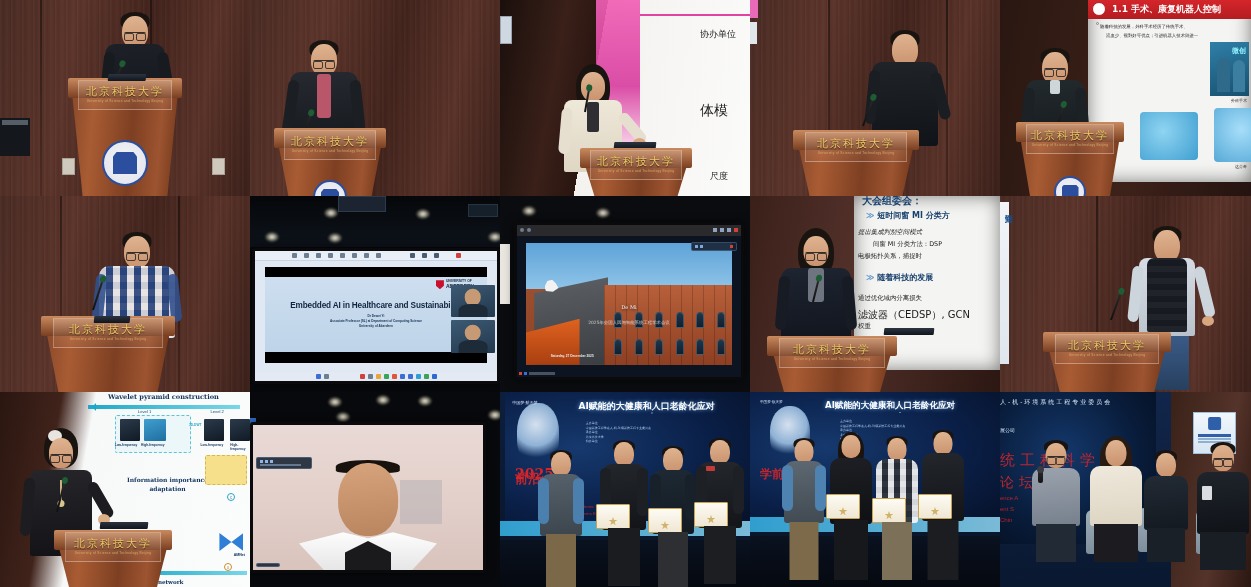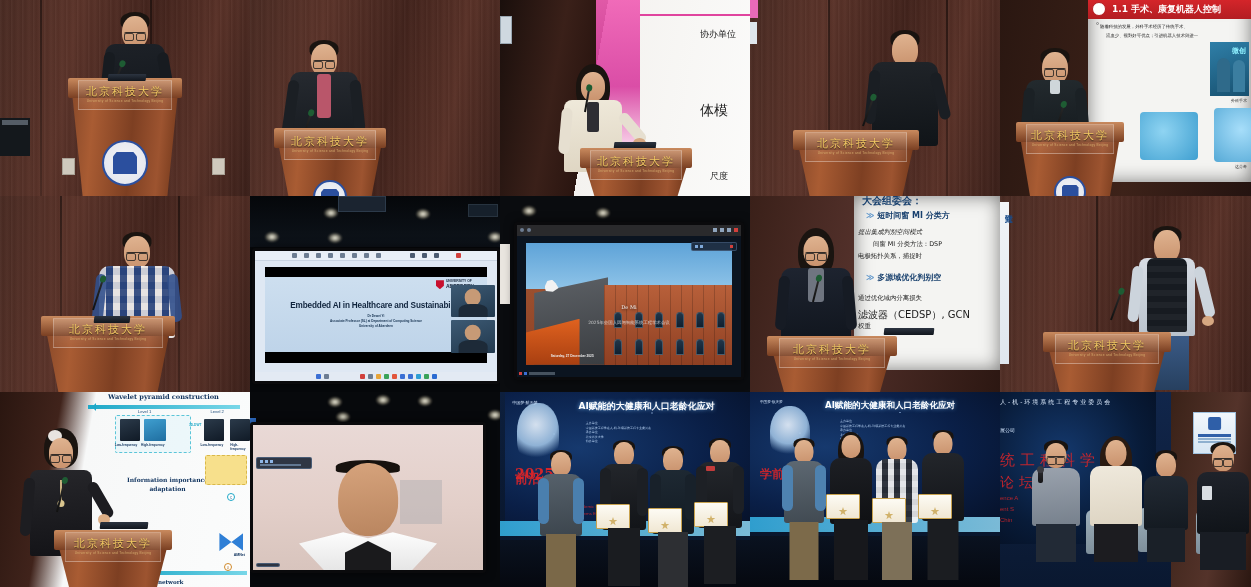--- a/index.html
+++ b/index.html
@@ -729,21 +729,21 @@
       <div style="position:absolute;left:8px;top:-2px;font-size:10px;font-weight:bold;color:#18406e;" class="cn-line">大会组委会：</div>
       <div style="position:absolute;left:12px;top:14px;font-size:8px;font-weight:bold;color:#18406e;" class="cn-line">
         <span style="color:#5b93c9;">≫</span>
         <span>短时间窗 MI 分类方</span>
       </div>
       <div style="position:absolute;left:4px;top:32px;font-size:6.4px;color:#1a1a1a;font-style:italic;" class="cn-line">提出集成判别空间模式</div>
       <div style="position:absolute;left:19px;top:44px;font-size:6.4px;color:#1a1a1a;" class="cn-line">间窗 MI 分类方法：DSP</div>
       <div style="position:absolute;left:4px;top:56px;font-size:6.4px;color:#1a1a1a;" class="cn-line">电极拓扑关系，捕捉时</div>
       <div style="position:absolute;left:12px;top:76px;font-size:8px;font-weight:bold;color:#18406e;" class="cn-line">
         <span style="color:#5b93c9;">≫</span>
-        <span>多源域优化判别空</span>
+        <span>随着科技的发展</span>
       </div>
       <div style="position:absolute;left:4px;top:98px;font-size:6.4px;color:#1a1a1a;" class="cn-line">通过优化域内分离损失</div>
       <div style="position:absolute;left:4px;top:112px;font-size:10px;color:#1a1a1a;" class="cn-line">滤波器（CEDSP）, GCN</div>
       <div style="position:absolute;left:4px;top:126px;font-size:6.4px;color:#1a1a1a;" class="cn-line">权重</div>
     </div>
 
     <div class="person" style="left:28px; top:32px; width:76px; height:112px;">
       <div class="hair long" style="top:0px;width:36px;height:48px;"></div>
       <div class="head" style="top:8px;width:25px;height:30px;"></div>
       <div class="glasses" style="top:24px;"></div>

